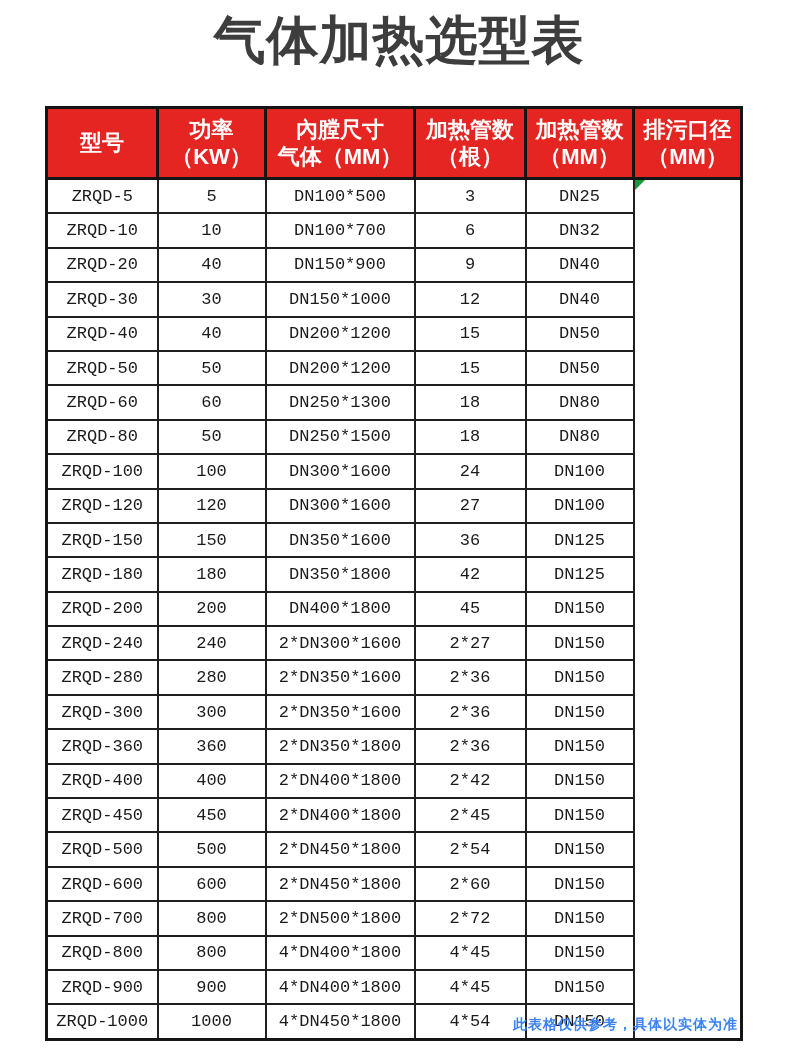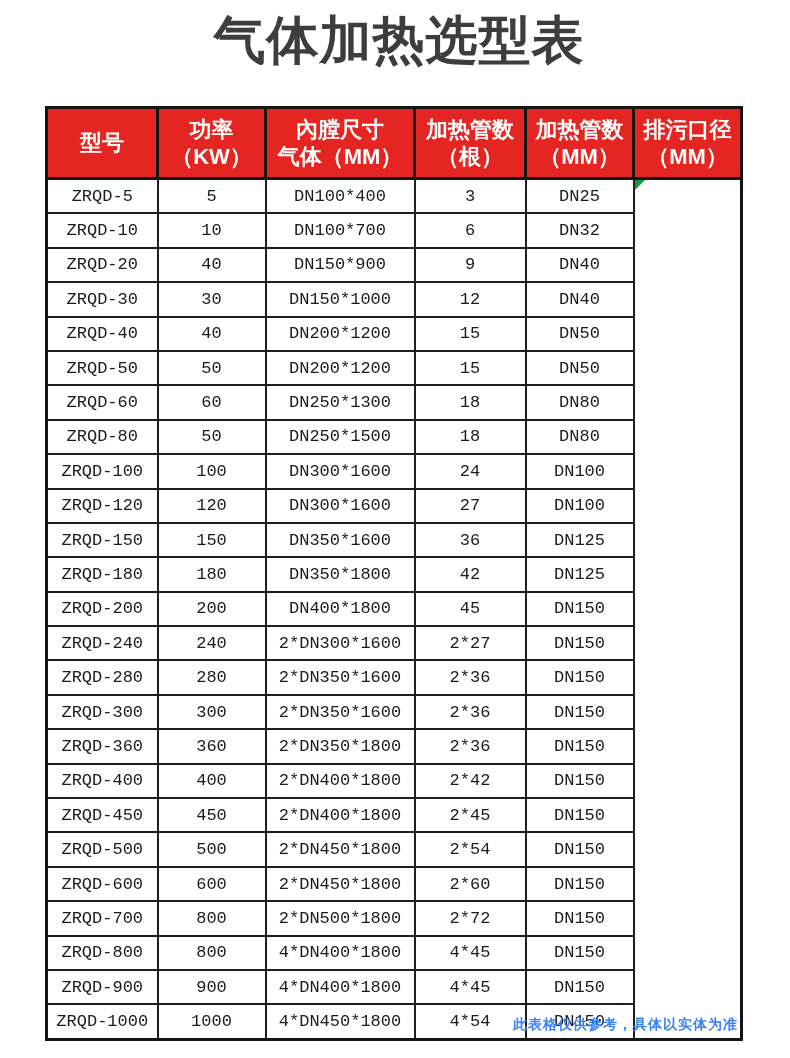--- a/index.html
+++ b/index.html
@@ -122,21 +122,21 @@
         <th>
           <div>排污口径</div>
           <div>（MM）</div>
         </th>
       </tr>
   </thead>
   <tbody id="table-body">
       <tr>
         <td>ZRQD-5</td>
         <td>5</td>
-        <td>DN100*400</td>
+        <td>DN100*500</td>
         <td>3</td>
         <td>DN25</td>
         <td rowspan="25" class="drain-cell">
           <span class="corner-marker"></span>
         </td>
       </tr>
       <tr>
         <td>ZRQD-10</td>
         <td>10</td>
         <td>DN100*700</td>

